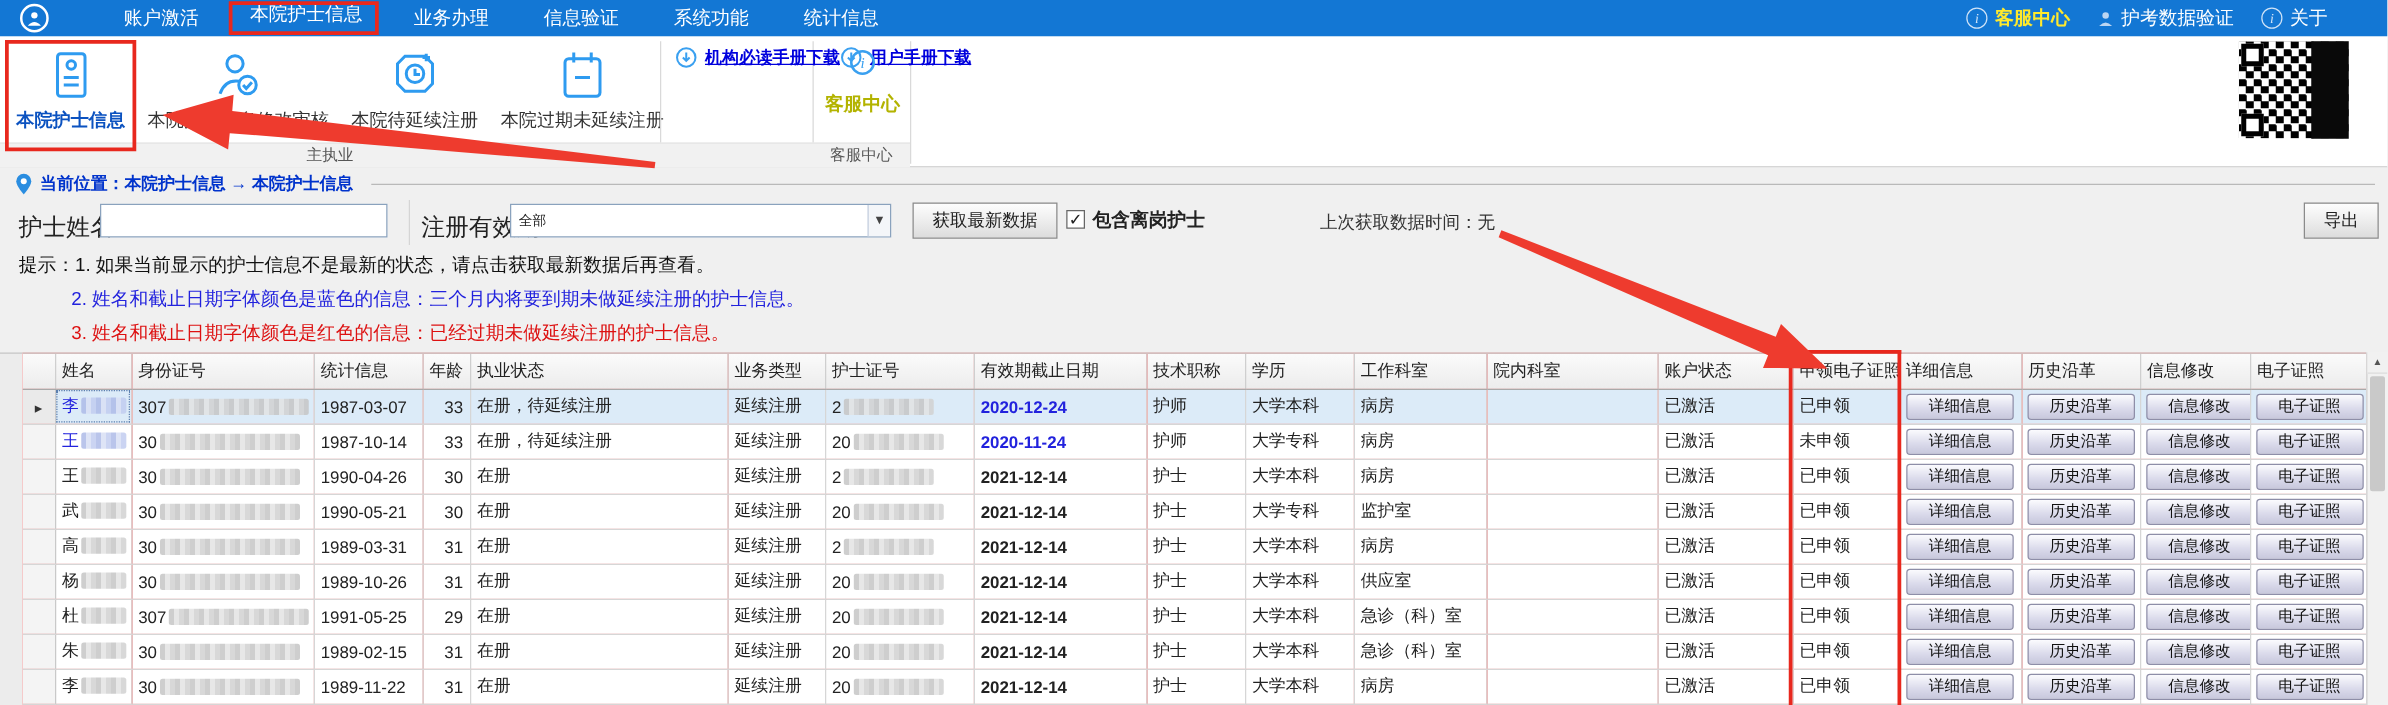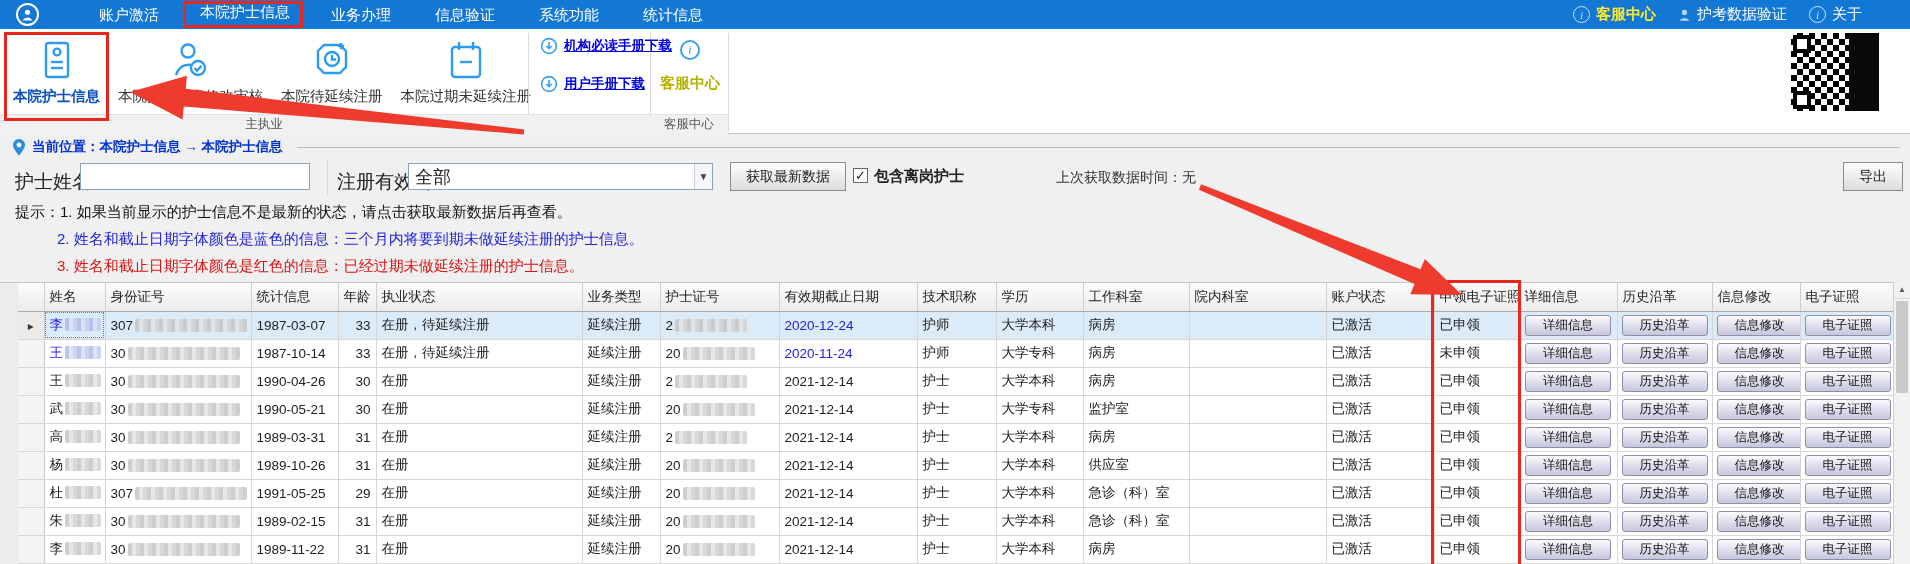--- a/index.html
+++ b/index.html
@@ -22,41 +22,41 @@
   
   .ribbon{position:absolute;left:0;top:29px;width:1910px;height:105px;background:#fff;border-bottom:1px solid #c9c9c9;z-index:5;}
   .ribbon-items{position:absolute;left:4px;top:4px;display:flex;}
   .ribbon-item{display:flex;flex-direction:column;align-items:center;padding:2px 9px 0;font-size:14.5px;color:#333;cursor:pointer;white-space:nowrap;}
   .ribbon-item .ric{height:52px;display:flex;align-items:center;}
   .ribbon-item.active{color:#0b52c0;font-weight:bold;}
   .ribbon-groupbar{position:absolute;left:0;top:85px;width:728px;height:20px;background:#f1f1f1;border-top:1px solid #e3e3e3;display:flex;}
   .group-label{font-size:12.5px;color:#555;text-align:center;line-height:19px;}
   .g1{width:528px;} .g2{width:122px;margin-top:21px;} .g3{width:78px;}
   .vsep{position:absolute;top:4px;height:98px;width:1px;background:#d9d9d9;}
-  .manual-links{position:absolute;left:540px;top:8px;display:flex;flex-direction:column;gap:20px;}
+  .manual-links{position:absolute;left:540px;top:8px;display:flex;}
   .mlink{display:flex;align-items:center;gap:6px;font-size:13.5px;font-weight:bold;color:#0000dd;text-decoration:underline;cursor:pointer;white-space:nowrap;}
   .kefu-group{position:absolute;left:652px;top:8px;width:76px;text-align:center;}
   .kefu-group .info-blue{width:20px;height:20px;border:2px solid #3aa0f0;border-radius:50%;display:inline-flex;align-items:center;justify-content:center;color:#3aa0f0;font-size:12px;font-style:italic;font-family:"Liberation Serif",serif;margin-top:3px;}
   .kefu-olive{margin-top:14px;font-size:15px;font-weight:bold;color:#b3b300;white-space:nowrap;}
   .qr{position:absolute;left:1791px;top:4px;width:88px;height:78px;background:repeating-conic-gradient(#000 0% 25%, #fff 0% 50%) 0 0/12px 12px;outline:2px solid #fff;}
   .qr .qr-dark{position:absolute;right:0;top:0;width:30px;height:100%;background:#090909;}
   .qr .finder{position:absolute;width:18px;height:18px;border:4px solid #000;background:#fff;}
   .qr .f1{left:2px;top:2px;} .qr .f2{left:2px;bottom:2px;}
   
   .breadcrumb{position:absolute;left:0;top:134px;width:1910px;height:26px;background:#f0f0f0;display:flex;align-items:center;z-index:5;}
   .pin{margin-left:12px;}
   .crumb-text{margin-left:6px;font-size:13.5px;font-weight:bold;color:#0033cc;white-space:nowrap;}
   .crumb-line{flex:1;height:1px;background:#b9b9b9;margin:0 10px 0 14px;}
   
   .filters{position:absolute;left:0;top:160px;width:1910px;height:36px;z-index:5;}
   .flabel{position:absolute;font-size:19px;color:#222;top:9px;white-space:nowrap;}
   .name-input{position:absolute;left:80px;top:3px;width:230px;height:27px;border:1px solid #8aa2bd;background:#fff;font-size:14px;padding:0 5px;font-family:inherit;}
   .fsep{position:absolute;left:327px;top:0;height:36px;width:1px;background:#d5d5d5;}
   .select{position:absolute;left:408px;top:3px;width:305px;height:27px;border:1px solid #8aa2bd;background:#fff;display:flex;align-items:center;cursor:pointer;}
-  .select .sel-val{flex:1;font-size:18px;padding:0 6px;}
+  .select .sel-val{flex:1;font-size:11px;padding:0 6px;}
   .select .sel-btn{width:18px;height:100%;border-left:1px solid #c4cede;display:flex;align-items:center;justify-content:center;font-size:10px;color:#444;background:#f4f6f9;}
   .btn{border:1px solid #8a8a8a;background:linear-gradient(180deg,#fdfdfd,#eaeaea 60%,#dcdcdc);font-size:14px;color:#222;cursor:pointer;font-family:inherit;}
   .refresh-btn{position:absolute;left:730px;top:2px;width:116px;height:29px;}
   .export-btn{position:absolute;left:1843px;top:2px;width:60px;height:29px;}
   .checkbox{position:absolute;left:853px;top:8px;width:15px;height:15px;border:1px solid #666;background:#fff;font-size:13px;line-height:13px;text-align:center;color:#222;cursor:pointer;}
   .chk-label{position:absolute;left:874px;top:7px;font-size:15px;font-weight:bold;}
   .last-fetch{position:absolute;left:1032px;top:9px;font-size:14px;color:#333;margin-left:24px;}
   
   .hints{position:absolute;left:0;top:200px;width:1910px;z-index:5;}
   .hint{position:absolute;font-size:15px;white-space:nowrap;}
@@ -69,21 +69,21 @@
   table.grid{border-collapse:collapse;table-layout:fixed;width:1875px;font-size:13.5px;}
   .grid th{height:28px;background:linear-gradient(180deg,#fbfbfb,#ececec);border-right:1px solid #cfcfcf;border-bottom:1px solid #a9a9a9;font-weight:normal;color:#222;text-align:left;padding:0 5px;white-space:nowrap;overflow:hidden;}
   .grid td{height:28px;border-right:1px solid #d6d6d6;border-bottom:1px solid #d6d6d6;padding:0 5px;white-space:nowrap;overflow:hidden;color:#222;background:#fff;}
   .grid td.c-marker{background:#f4f4f4;border-right:1px solid #c9c9c9;text-align:center;padding:0;}
   .grid tr.selected td{background:#dcebf8;}
   .grid tr.selected td.c-marker{background:#eaeaea;}
   .marker{color:#333;font-size:12px;visibility:hidden;}
   tr.selected .marker{visibility:visible;}
   .grid td.c-age{text-align:right;}
   tr.blue-row .name-prefix, tr.blue-row td.c-expiry{color:#2222dd;}
-  td.c-expiry{color:#222;}
+  td.c-expiry{color:#222;font-weight:bold;}
   tr.selected td.c-name{outline:1px dotted #5b7fae;outline-offset:-2px;}
   .mosaic{display:inline-block;height:13px;vertical-align:-2px;border-radius:2px;margin-left:2px;
     background:repeating-linear-gradient(90deg,#c6c6c6 0 4px,#e3e3e3 4px 8px,#d2d2d2 8px 12px);filter:blur(.6px);opacity:.85;}
   tr.blue-row .m-name{background:repeating-linear-gradient(90deg,#aebbe8 0 4px,#d9e0f5 4px 8px,#c2cdf0 8px 12px);}
   .m-name{width:36px;} .m-id{width:112px;} .m-cert{width:72px;}
   .cell-btn{width:86px;height:21px;margin:0 auto;display:block;border:1px solid #8e8ea8;border-radius:3px;
     background:linear-gradient(180deg,#fbfbfe,#dcdcec 55%,#c7c7dc);font-size:12.5px;color:#111;cursor:pointer;font-family:inherit;line-height:17px;}
   td.c-btn{padding:0 4px;text-align:center;}
   
   .vscroll{position:absolute;left:1893px;top:282px;width:17px;height:282px;background:#f1f1f1;border-left:1px solid #d0d0d0;z-index:6;}

